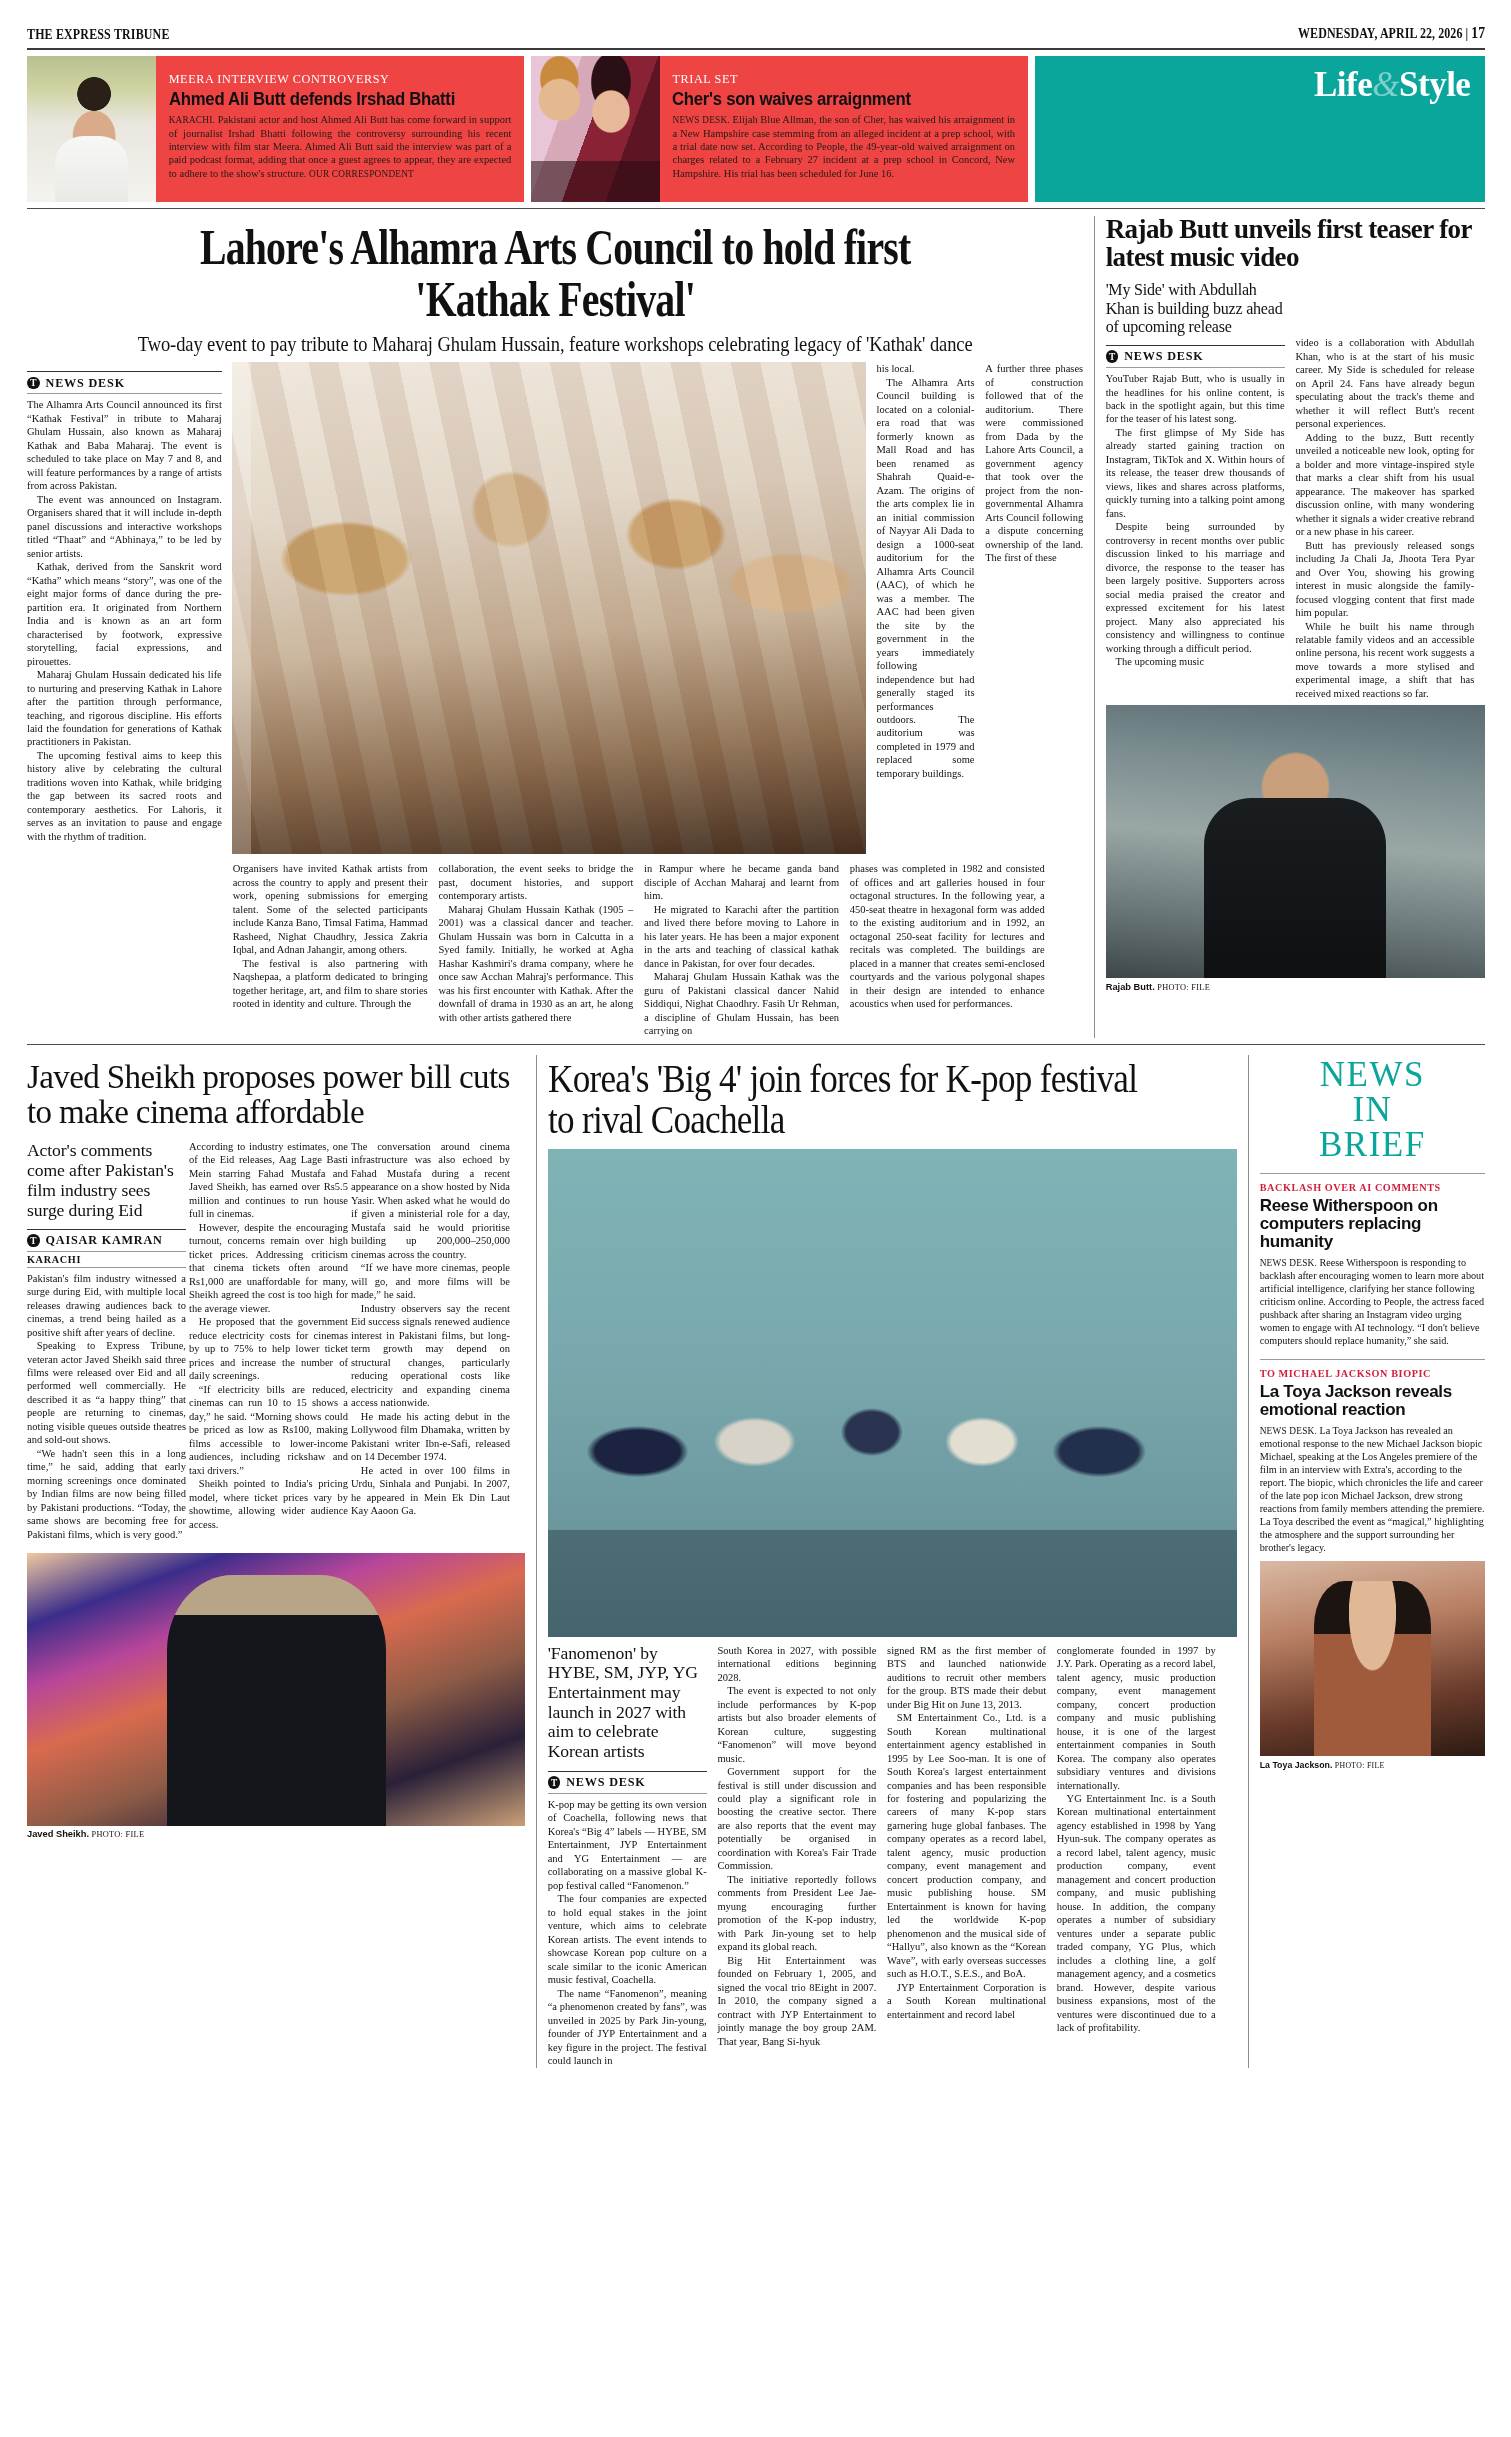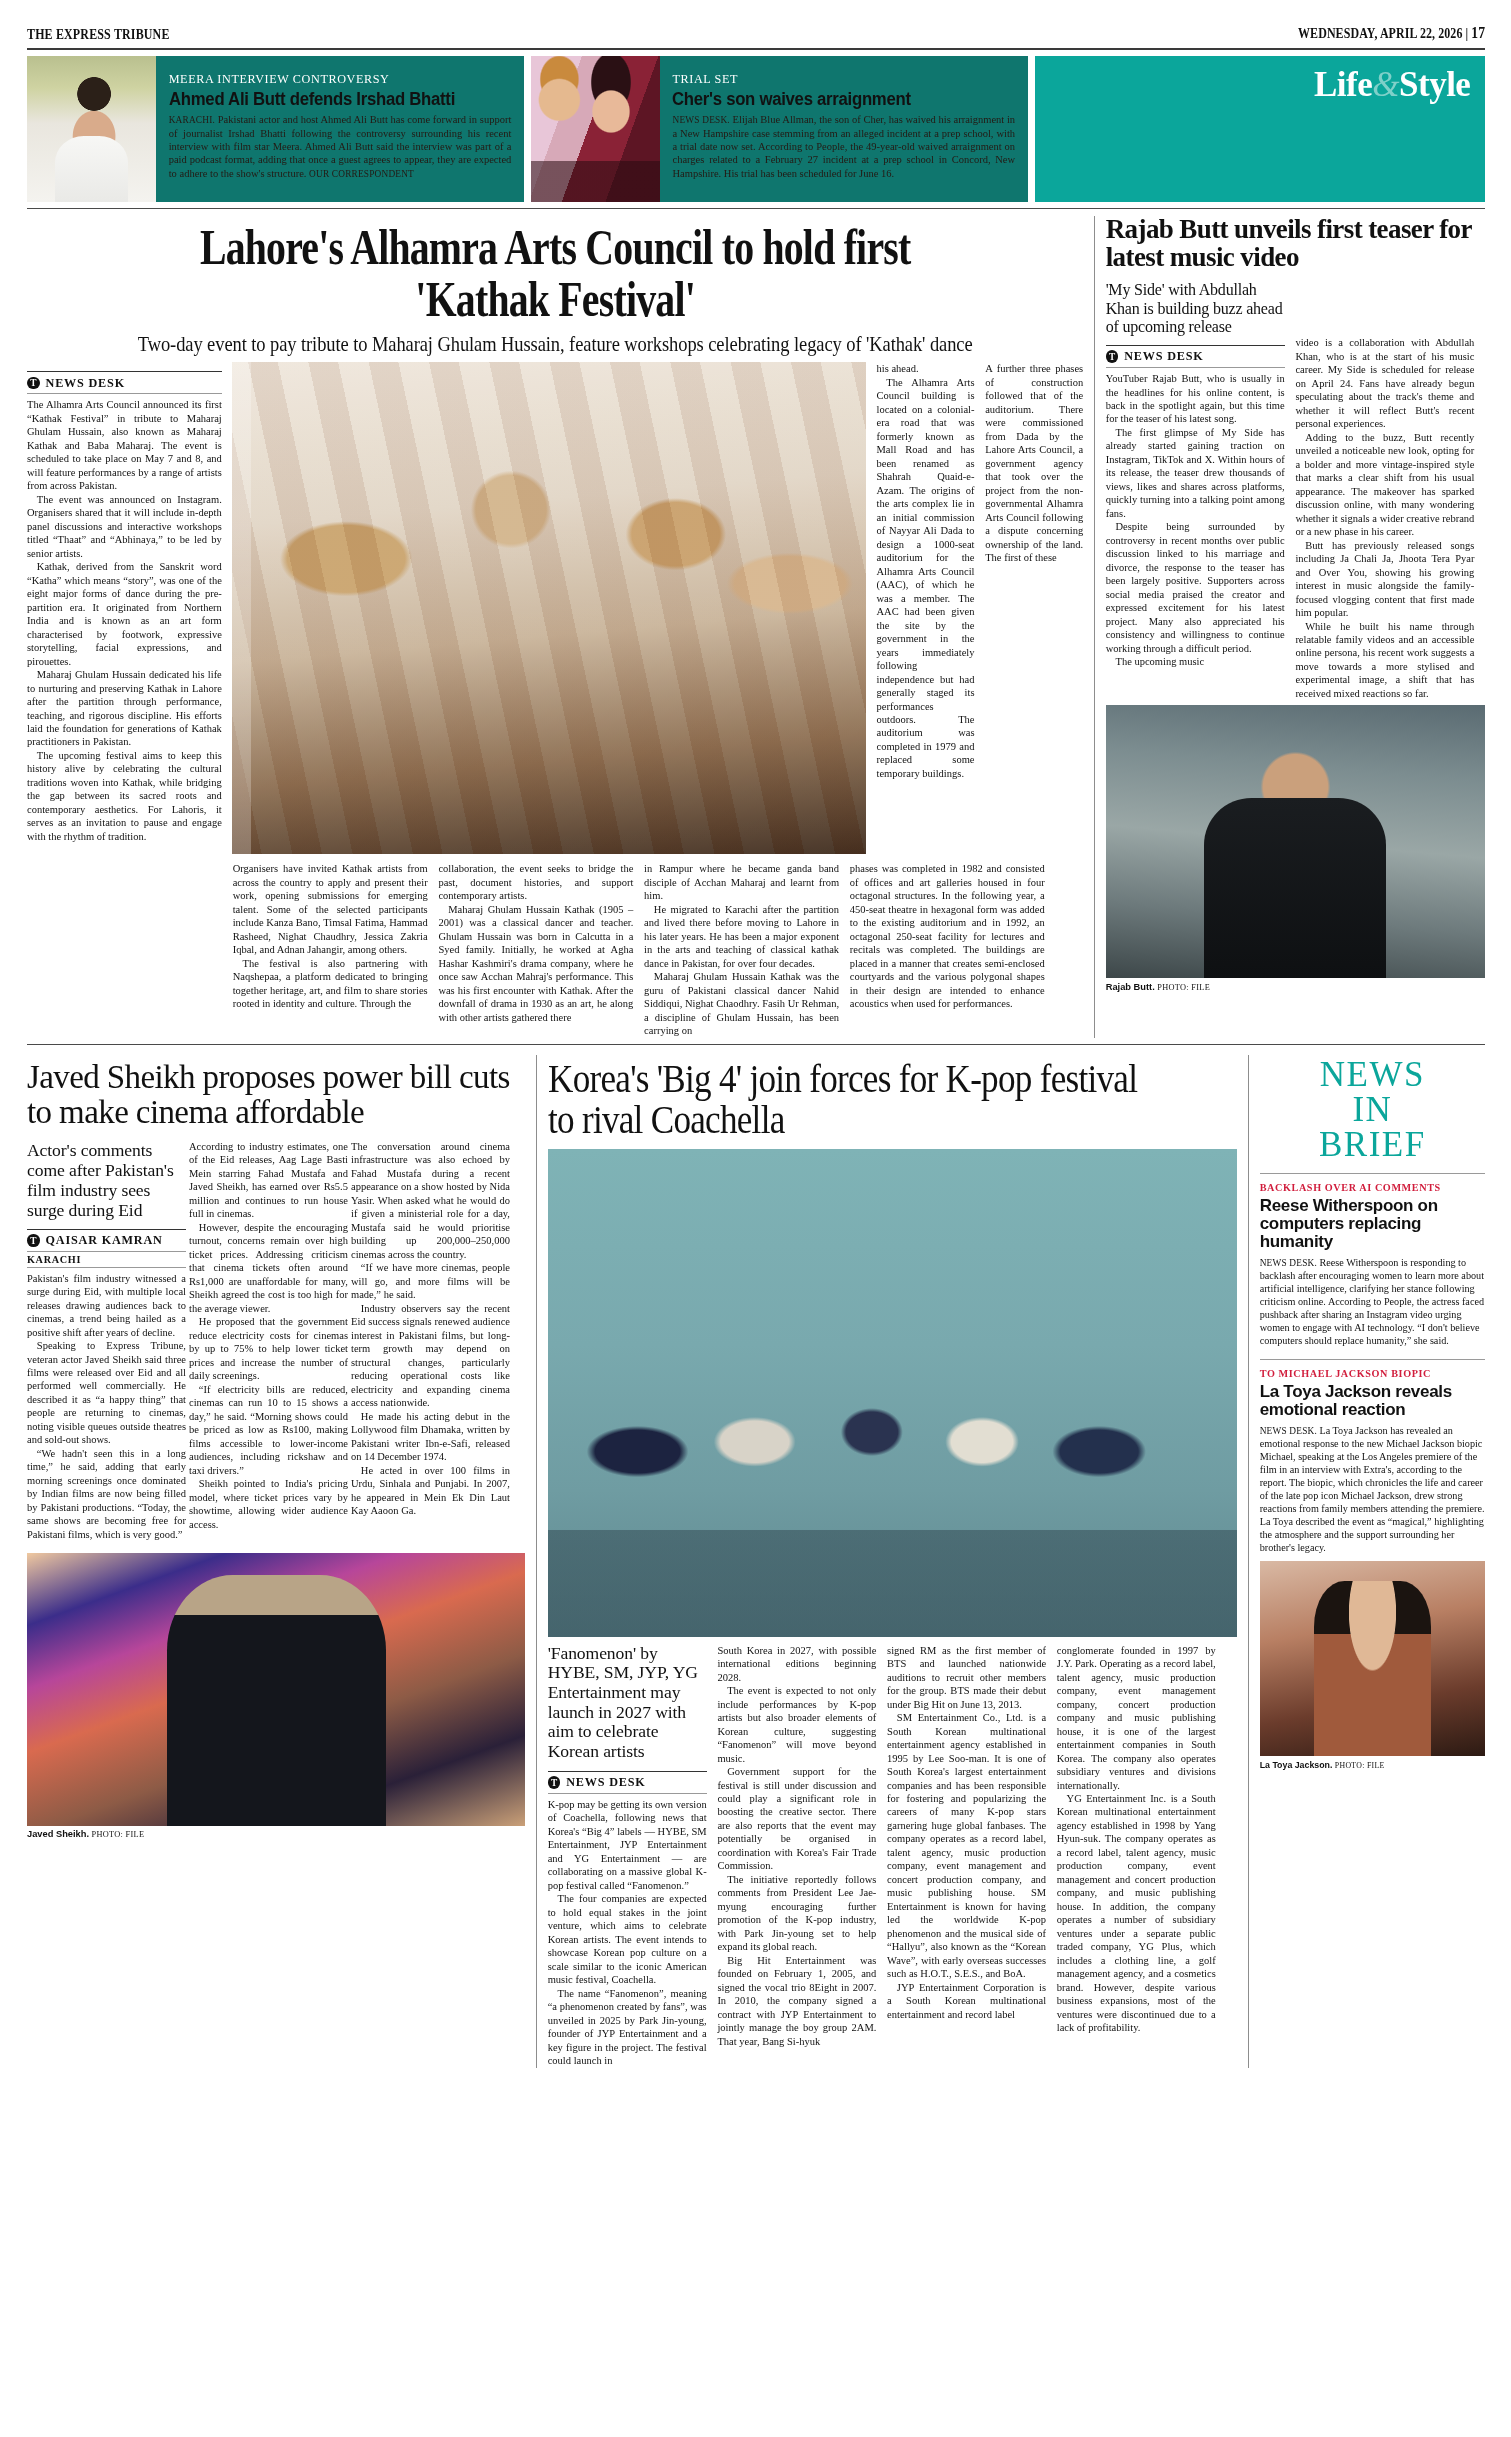--- a/index.html
+++ b/index.html
@@ -19,21 +19,21 @@
   .masthead-left { font-family:"Liberation Serif", serif; font-weight:700;
     font-size:14.6px; letter-spacing:0.2px; transform:scaleX(.82); transform-origin:left bottom; }
   .masthead-right { font-family:"Liberation Serif", serif; font-weight:700;
     font-size:14.6px; letter-spacing:0.1px; transform:scaleX(.82); transform-origin:right bottom; }
   .masthead-right .pagenum { font-size:16.6px; }
   .rule-thick { border-top:2px solid #3a3a3a; }
   .rule-med { border-top:1.2px solid #4a4a4a; }
 
   
   .banner-strip { display:flex; gap:6.8px; margin-top:5.9px; height:146px; }
-  .banner { background:#0f766e; display:flex; flex:1; overflow:hidden; }
+  .banner { background:#ef4444; display:flex; flex:1; overflow:hidden; }
   .banner.b1 { flex: 0 0 497px; }
   .banner.b2 { flex: 0 0 497px; }
   .banner .photo { width:129px; flex:0 0 129px; position:relative; overflow:hidden; }
   .banner .btext { padding:15.6px 12.7px 4.9px 12.7px; flex:1; }
   .kicker { font-family:"Liberation Serif", serif; color:#fff; font-size:12.2px;
     letter-spacing:0.6px; font-variant:small-caps; text-transform:uppercase; margin-bottom:2.9px;}
   .bhead { font-family:"Liberation Sans", sans-serif; font-weight:700; font-size:18px;
     line-height:1.04; letter-spacing:-0.3px; color:#111; margin-bottom:4.4px; transform:scaleX(.93);
     transform-origin:left top;}
   .bbody { font-size:10.5px; line-height:1.27; color:#241a14; text-align:justify; }
@@ -262,21 +262,21 @@
             <p>The upcoming festival aims to keep this history alive by celebrating the cultural traditions woven into Kathak, while bridging the gap between its sacred roots and contemporary aesthetics. For Lahoris, it serves as an invitation to pause and engage with the rhythm of tradition.</p>
           </div>
         </div>
 
         <div class="kathak-photo">
           <div class="ph ph-kathak"></div>
         </div>
 
         <div class="kathak-rightcols">
           <div class="kc body-text">
-            <p class="first">his ahead.</p>
+            <p class="first">his local.</p>
             <p>The Alhamra Arts Council building is located on a colonial-era road that was formerly known as Mall Road and has been renamed as Shahrah Quaid-e-Azam. The origins of the arts complex lie in an initial commission of Nayyar Ali Dada to design a 1000-seat auditorium for the Alhamra Arts Council (AAC), of which he was a member. The AAC had been given the site by the government in the years immediately following independence but had generally staged its performances outdoors. The auditorium was completed in 1979 and replaced some temporary buildings.</p>
           </div>
           <div class="kc body-text">
             <p class="first">A further three phases of construction followed that of the auditorium. There were commissioned from Dada by the Lahore Arts Council, a government agency that took over the project from the non-governmental Alhamra Arts Council following a dispute concerning ownership of the land. The first of these</p>
           </div>
         </div>
       </div>
 
       <div class="kathak-row2">
         <div class="kc2 body-text" style="width:195px"></div>

